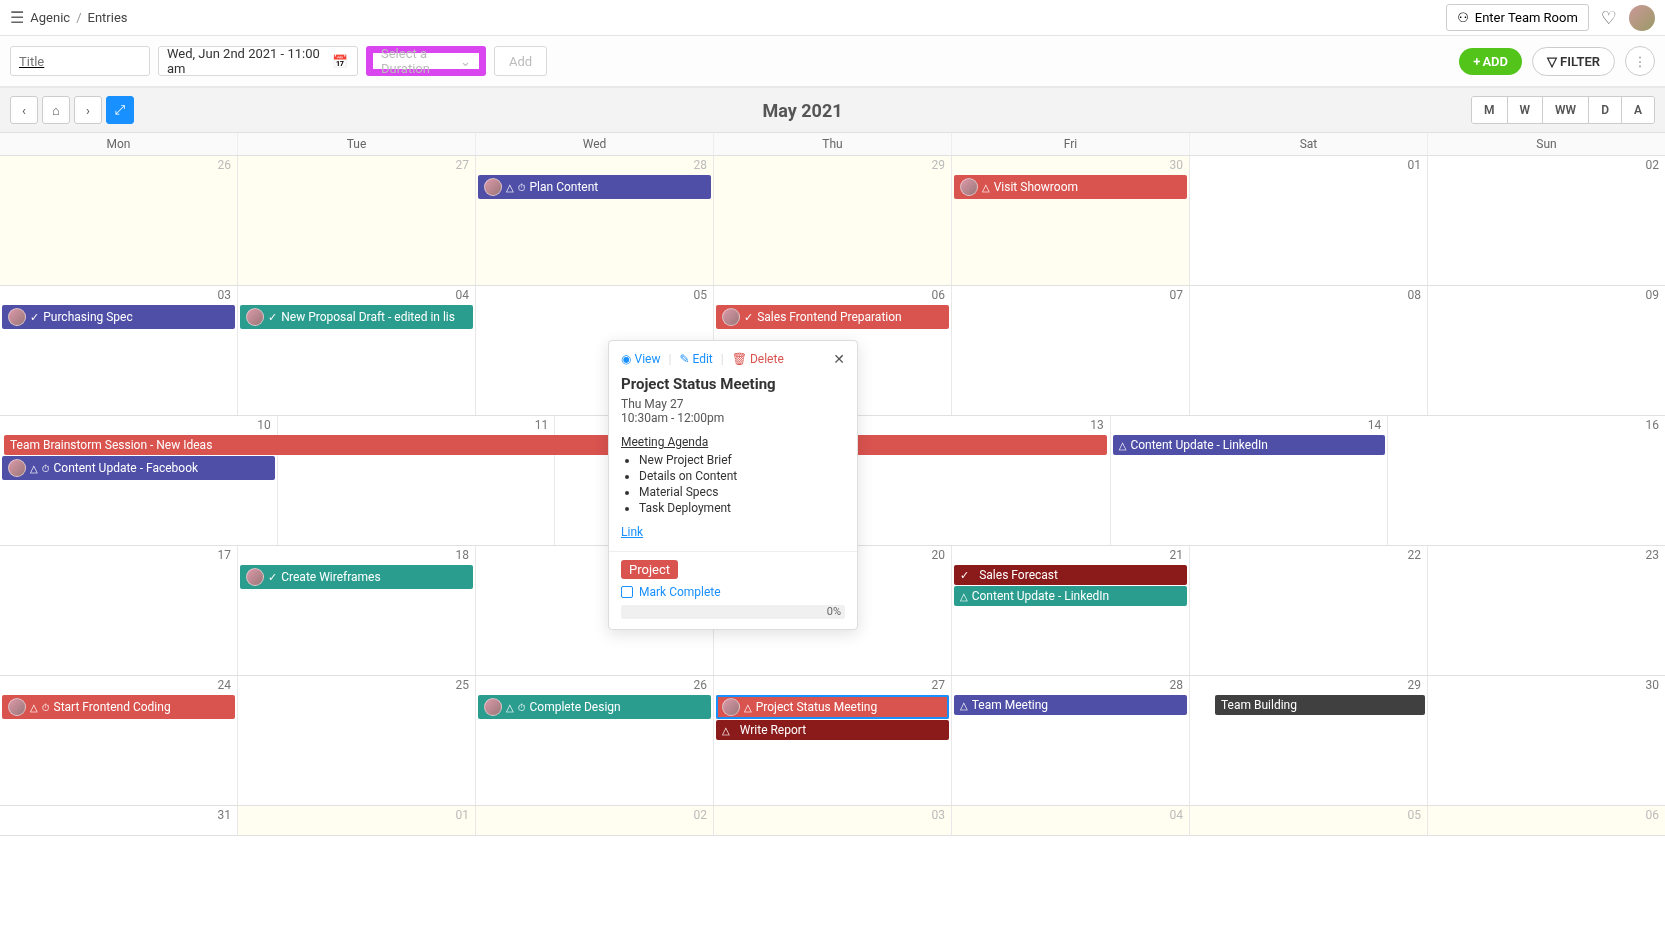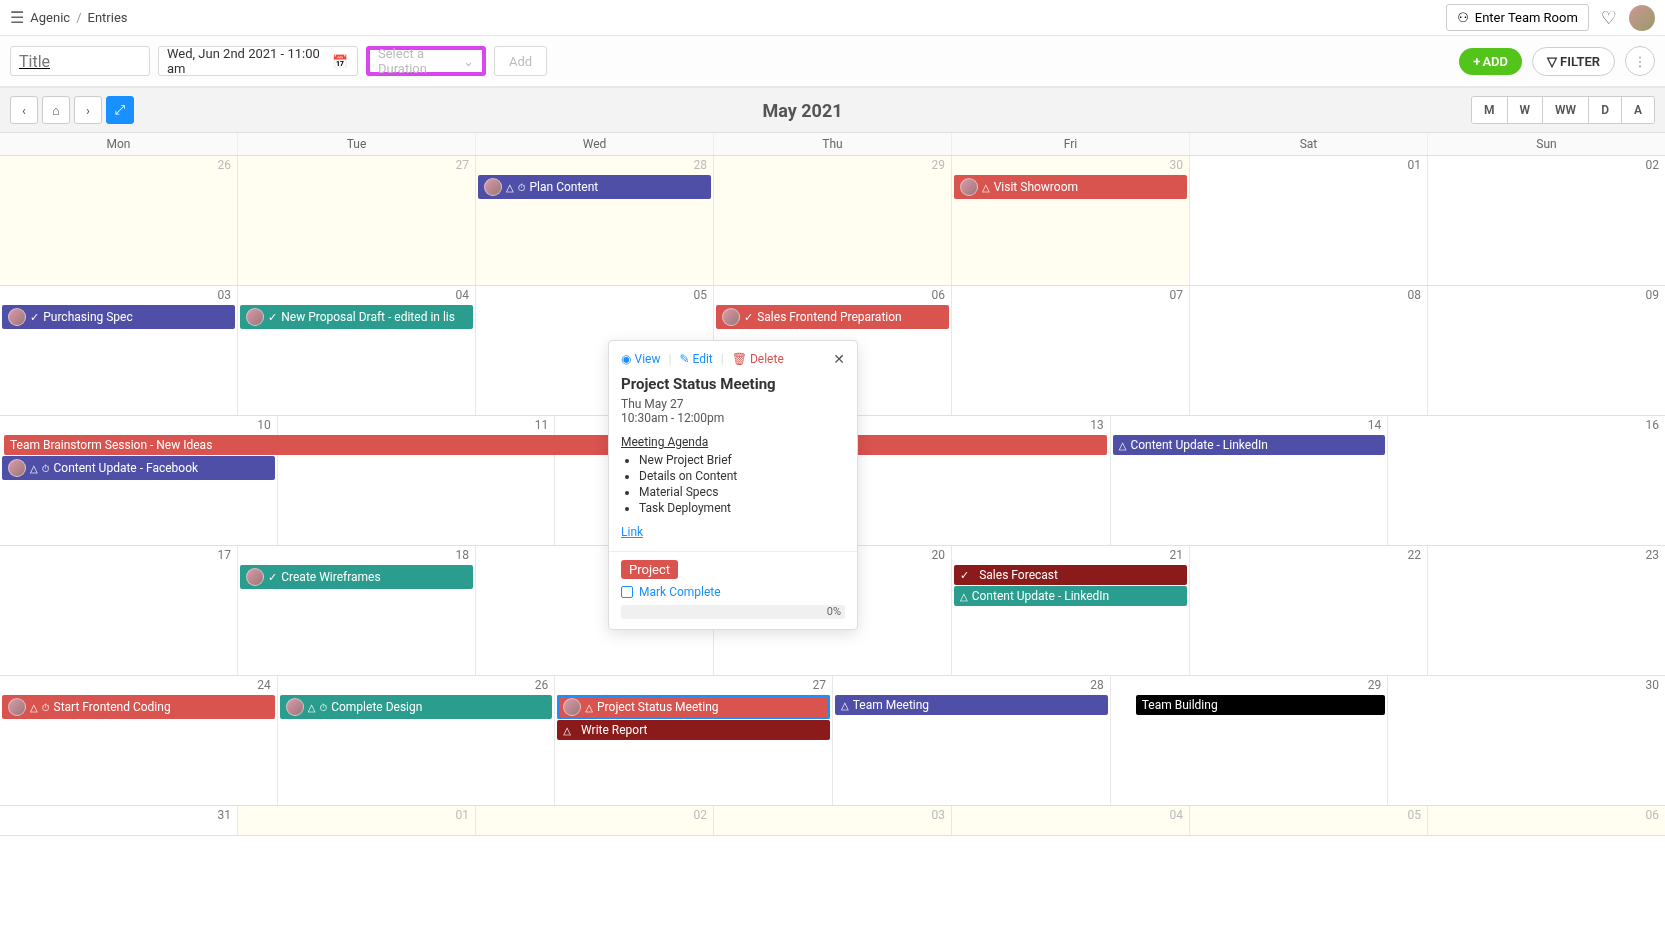--- a/index.html
+++ b/index.html
@@ -10,23 +10,23 @@
 .breadcrumb { display: flex; align-items: center; gap: 6px; font-size: 13px; }
 .breadcrumb a { color: #444; text-decoration: none; }
 .breadcrumb-sep { color: #999; }
 .topbar-right { margin-left: auto; display: flex; align-items: center; gap: 12px; }
 .team-room-btn { display: flex; align-items: center; gap: 6px; border: 1px solid #ccc; border-radius: 3px; padding: 5px 10px; background: #fff; cursor: pointer; font-size: 13px; }
 .bell-icon { font-size: 18px; color: #555; }
 .avatar-img { width: 26px; height: 26px; border-radius: 50%; background: linear-gradient(135deg,#c99,#996); display: inline-block; }
 .avatar-event { width: 18px; height: 18px; border-radius: 50%; background: linear-gradient(135deg,#d9a,#977); display: inline-block; flex-shrink: 0; border:1px solid rgba(255,255,255,0.5);}
 
 .toolbar { display: flex; align-items: center; padding: 10px; gap: 8px; border-bottom: 2px solid #e8e8e8; background: #fdfdfd;}
-.input-title { width: 140px; height: 30px; border: 1px solid #d9d9d9; border-radius: 3px; padding: 0 8px; font-size: 16px; text-decoration: underline;}
+.input-title { width: 140px; height: 30px; border: 1px solid #d9d9d9; border-radius: 3px; padding: 0 8px; font-size: 13px; text-decoration: underline;}
 .date-input { width: 200px; height: 30px; border: 1px solid #d9d9d9; border-radius: 3px; padding: 0 8px; display: flex; align-items: center; justify-content: space-between; font-size: 13px; color: #333; background:#fff;}
-.duration-select { width: 120px; height: 30px; border: 4px solid #d946ef; border-radius: 3px; padding: 0 8px; display: flex; align-items: center; justify-content: space-between; font-size: 13px; color: #bbb; background:#fff;}
+.duration-select { width: 120px; height: 30px; border: 7px solid #d946ef; border-radius: 3px; padding: 0 8px; display: flex; align-items: center; justify-content: space-between; font-size: 13px; color: #bbb; background:#fff;}
 .add-btn-small { height: 30px; padding: 0 14px; border: 1px solid #d9d9d9; border-radius: 3px; background: #fff; color: #bbb; cursor: pointer; font-size:13px;}
 .toolbar-right { margin-left: auto; display: flex; align-items: center; gap: 10px; }
 .add-btn { background: #52c41a; color: #fff; border: none; border-radius: 16px; padding: 6px 14px; font-size: 13px; font-weight: 600; cursor: pointer; display:flex; align-items:center; gap:2px;}
 .filter-btn { background: #fff; color: #333; border: 1px solid #ccc; border-radius: 16px; padding: 6px 14px; font-size: 13px; font-weight: 600; cursor: pointer; display:flex; align-items:center; gap:3px;}
 .more-btn { width: 30px; height: 30px; border: 1px solid #ccc; border-radius: 50%; background: #fff; display:flex; align-items:center; justify-content:center; color:#888; cursor:pointer;}
 
 .calendar-header { display: flex; align-items: center; padding: 8px 10px; background: #f3f3f3; border-bottom: 1px solid #e0e0e0; }
 .nav-group { display: flex; gap: 4px; align-items:center;}
 .nav-btn { width: 28px; height: 28px; border: 1px solid #ccc; border-radius: 3px; background: #fff; display: flex; align-items: center; justify-content: center; cursor: pointer; color:#555;}
 .nav-btn.active { background: #1890ff; border-color:#1890ff; color: #fff; }
@@ -46,21 +46,21 @@
 .day-cell:last-child { border-right: none; }
 .day-cell.prev-month, .day-cell.next-month { background: #fffef0; }
 .day-num { position: absolute; top: 2px; right: 6px; font-size: 12px; color: #777; }
 .day-cell.prev-month .day-num, .day-cell.next-month .day-num { color: #bbb; }
 
 .event { font-size: 12px; padding: 3px 6px; margin: 1px 2px; border-radius: 2px; color: #fff; display: flex; align-items: center; gap: 4px; white-space: nowrap; overflow: hidden; cursor: pointer; }
 .event.purple { background: #4f4fa8; }
 .event.red { background: #d9534f; }
 .event.teal { background: #2a9d8f; }
 .event.dark-red { background: #8b1a1a; gap: 10px; }
-.event.green { background: #000000; margin-left: 25px; }
+.event.green { background: #404040; margin-left: 25px; }
 .event.span-4 { position:absolute; left:2px; width: calc(400% - 4px); z-index:1;}
 .event.selected { box-shadow: 0 0 0 2px #1890ff inset; }
 .icon-sm { font-size: 11px; }
 .w-tri::before{content:"△"; font-size:10px;}
 .w-chk::before{content:"✓"; font-size:11px;}
 .w-stop::before{content:"⏱"; font-size:10px;}
 
 .popup { position: absolute; background: #fff; border: 1px solid #ddd; border-radius: 4px; box-shadow: 0 4px 16px rgba(0,0,0,0.12); width: 250px; padding: 10px 12px; z-index: 100; pointer-events:auto;}
 .popup-actions { display: flex; align-items: center; gap: 8px; margin-bottom: 8px; font-size: 12px;}
 .popup-act { color: #1890ff; display:flex; align-items:center; gap:3px; cursor:pointer;}
@@ -302,20 +302,23 @@
       <div class="day-cell">
         <div class="day-num">24</div>
         <div class="event red">
           <span class="avatar-event"></span>
           <span class="icon-sm w-tri"></span>
           <span class="icon-sm w-stop"></span>
           <span>Start Frontend Coding</span>
         </div>
       </div>
       <div class="day-cell">
+        <div class="day-num">25</div>
+      </div>
+      <div class="day-cell">
         <div class="day-num">26</div>
         <div class="event teal">
           <span class="avatar-event"></span>
           <span class="icon-sm w-tri"></span>
           <span class="icon-sm w-stop"></span>
           <span>Complete Design</span>
         </div>
       </div>
       <div class="day-cell">
         <div class="day-num">27</div>

